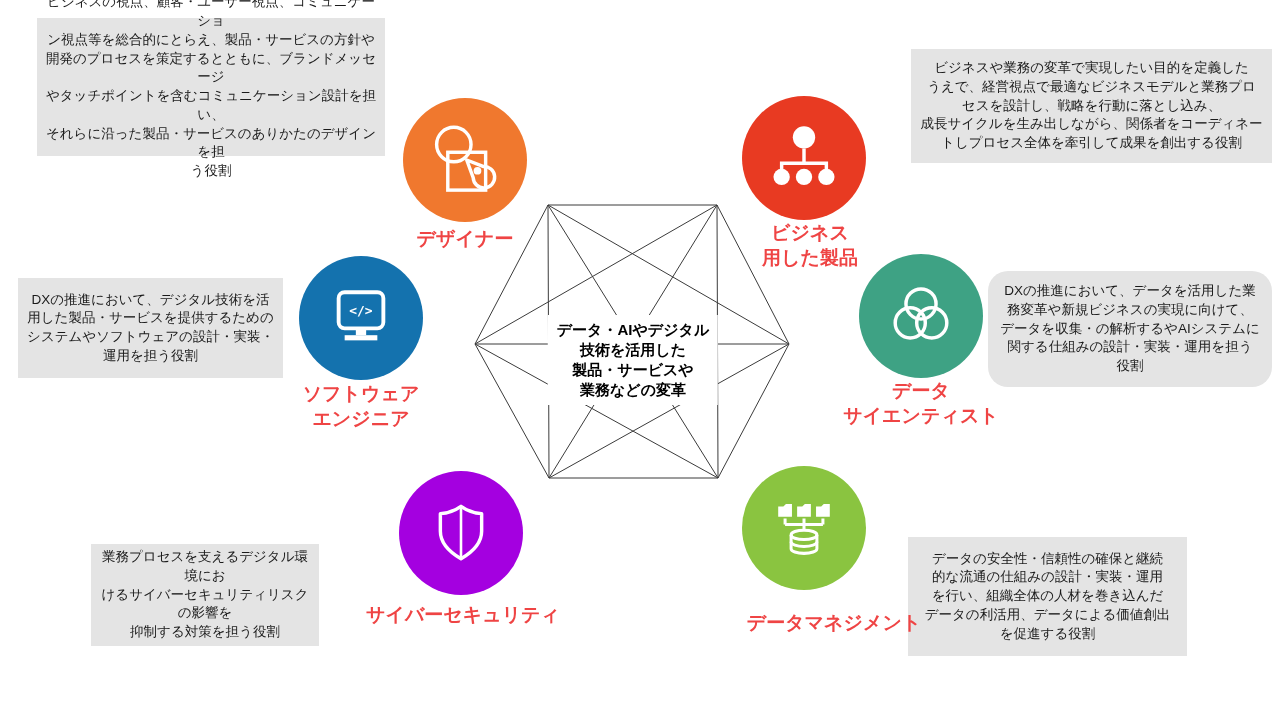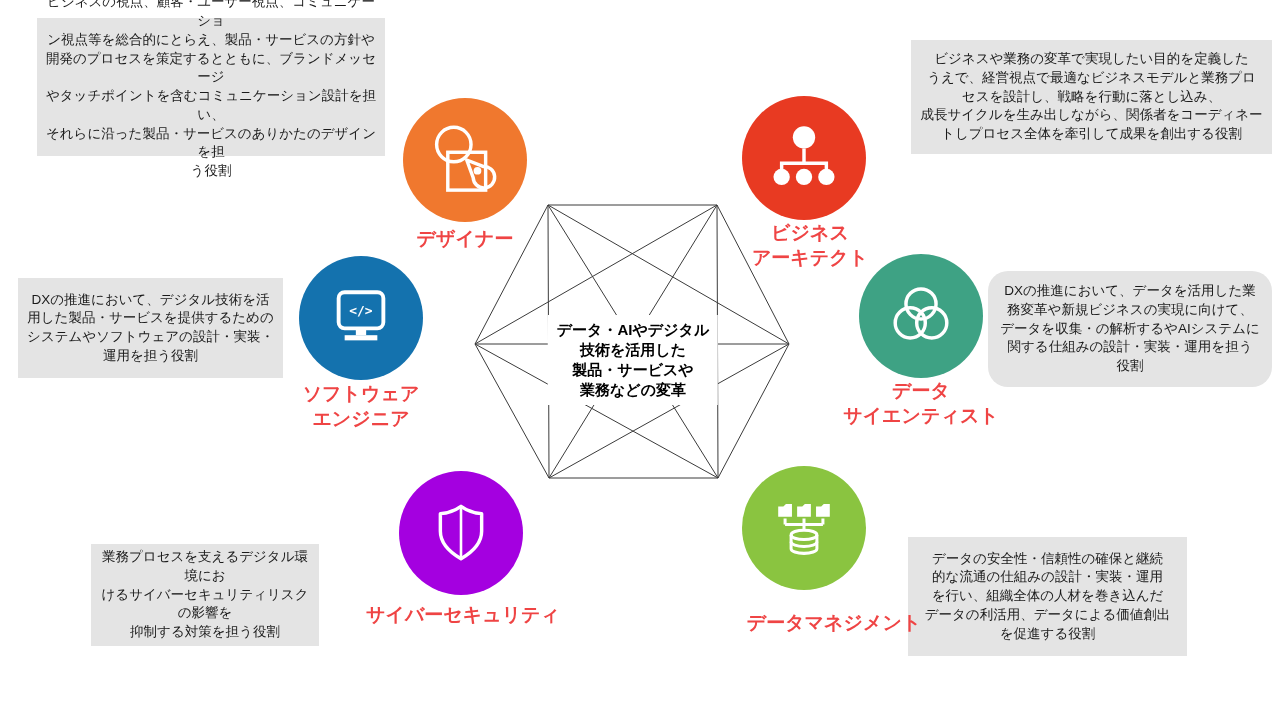--- a/index.html
+++ b/index.html
@@ -68,36 +68,36 @@
   <div class="role-circle" style="left: 403px; top: 98px; background-color: rgb(240, 120, 46);">
     <svg viewBox="0 0 100 100">
       <circle class="icon-stroke" cx="37" cy="32" r="20" stroke-width="4"></circle>
       <rect class="icon-stroke" x="30" y="41" width="44" height="44" stroke-width="4"></rect>
       <path class="icon-stroke" d="M52 50 L71 57.5 A12.5 12.5 0 1 1 59.5 70.5 Z" stroke-width="4" stroke-linejoin="round"></path>
       <circle cx="64.5" cy="62.5" r="4.5" fill="#ffffff"></circle>
     </svg>
   </div>
   <div class="role-label" style="left:355px; top:226px;">デザイナー</div>
 
-  <div class="desc-box" style="left:911px; top:40px; width:361px; height:114px;">ビジネスや業務の変革で実現したい目的を定義した
+  <div class="desc-box" style="left:911px; top:49px; width:361px; height:114px;">ビジネスや業務の変革で実現したい目的を定義した
 うえで、経営視点で最適なビジネスモデルと業務プロ
 セスを設計し、戦略を行動に落とし込み、
 成長サイクルを生み出しながら、関係者をコーディネー
 トしプロセス全体を牽引して成果を創出する役割</div>
   <div class="role-circle" style="left: 742px; top: 96px; background-color: rgb(232, 58, 34);">
     <svg viewBox="0 0 100 100">
       <circle cx="50" cy="26" r="13" fill="#ffffff"></circle>
       <path class="icon-stroke" d="M50 39 V56 M24 63 V56 H76 V63" stroke-width="4"></path>
       <circle cx="24" cy="72" r="9.5" fill="#ffffff"></circle>
       <circle cx="50" cy="72" r="9.5" fill="#ffffff"></circle>
       <circle cx="76" cy="72" r="9.5" fill="#ffffff"></circle>
     </svg>
   </div>
   <div class="role-label" style="left:700px; top:220px;">ビジネス
-アーキテクト</div>
+用した製品</div>
 
   <div class="desc-box" style="left:988px; top:271px; width:284px; height:116px;border-radius:20px;">DXの推進において、データを活用した業
 務変革や新規ビジネスの実現に向けて、
 データを収集・の解析するやAIシステムに
 関する仕組みの設計・実装・運用を担う
 役割</div>
   <div class="role-circle" style="left: 859px; top: 254px; background-color: rgb(62, 162, 132);">
     <svg viewBox="0 0 100 100">
       <circle class="icon-stroke" cx="50" cy="36" r="17.5" stroke-width="4"></circle>
       <circle class="icon-stroke" cx="37.5" cy="58" r="17.5" stroke-width="4"></circle>

